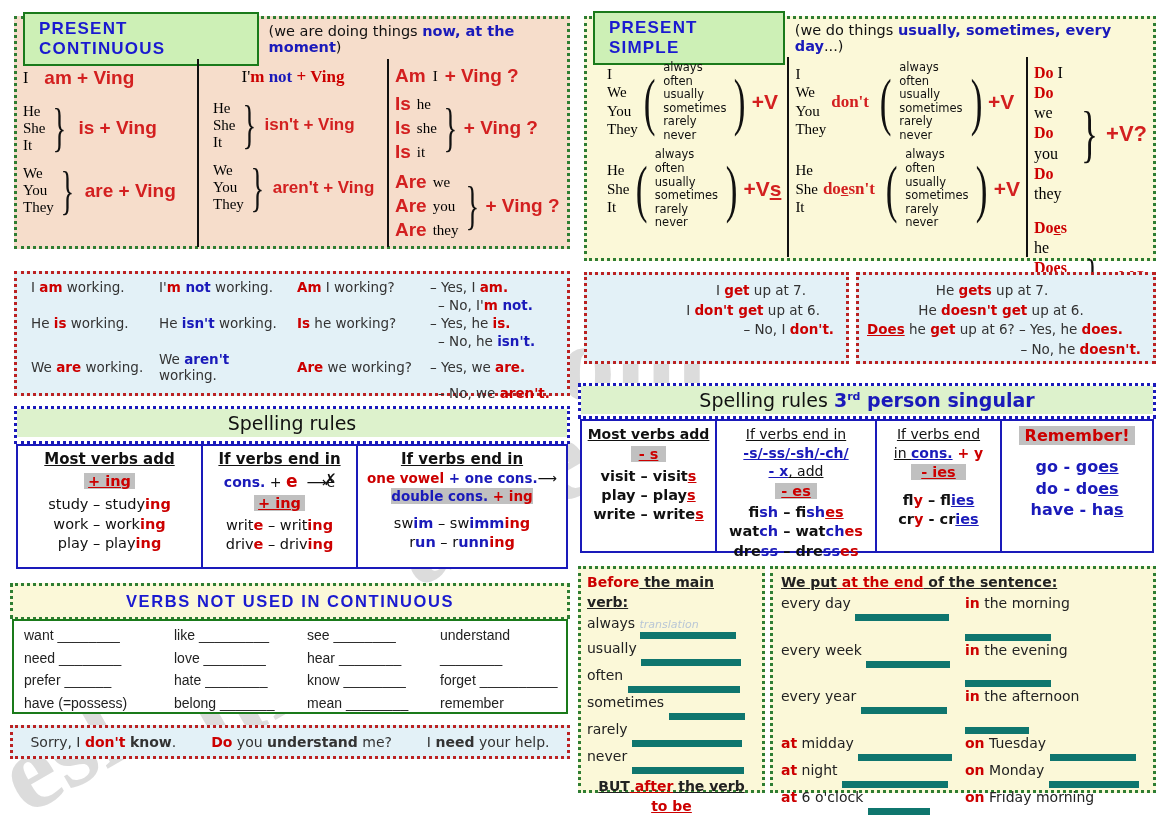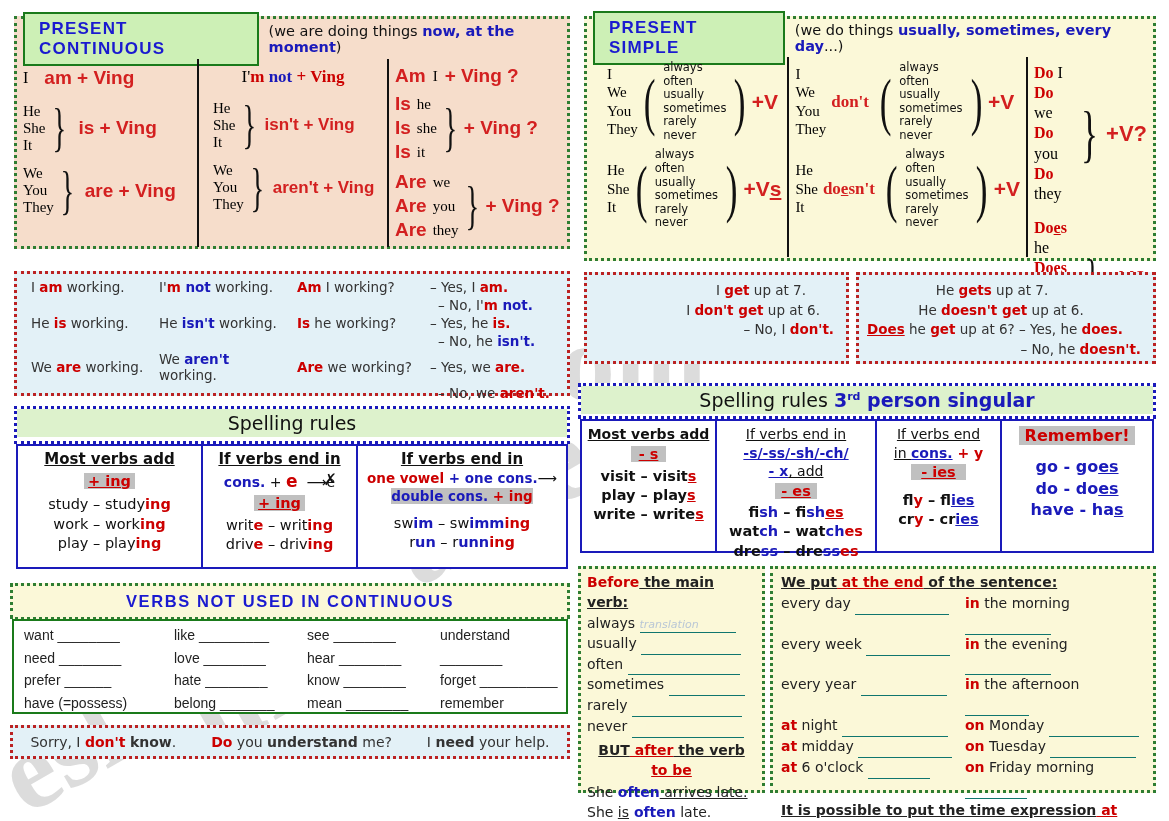--- a/index.html
+++ b/index.html
@@ -79,21 +79,21 @@
   .vn-title{background:#fbf8d8;text-align:center;color:#1a1ad0;font-weight:bold;
     letter-spacing:1.6px;font-size:16.5px;padding:6px 0;}
   .vn-grid{display:flex;font-family:Liberation Sans, sans-serif;font-size:14px;color:#222;}
   .vn-col{flex:1;padding:3px 4px;line-height:1.62;}
 
   .sorry{font-family:"DejaVu Sans",sans-serif;font-size:14px;color:#333;
      display:flex;justify-content:space-around;align-items:center;height:100%;}
 
   
   .ap{font-family:"DejaVu Sans",sans-serif;font-size:14px;color:#222;line-height:1.42;}
-  .ln{border-bottom:1px solid #0f766e;display:inline-block;}
+  .ln{border-bottom:7px solid #0f766e;display:inline-block;}
   .ctr{text-align:center;}
   .wm{
     position:absolute;pointer-events:none;color:rgba(140,140,140,.30);
     font-family:"Liberation Serif",serif;font-weight:bold;
   }
 </style>
 </head>
 <body>
 
 <div class="page">
@@ -540,26 +540,26 @@
       </div>
       <div style="display:flex;">
         <div style="flex:0 0 184px;"><span>every week</span> <span class="ln" style="width:84px;">&nbsp;</span></div>
         <div><b class="r">in</b> <span>the evening</span> <span class="ln" style="width:86px;">&nbsp;</span></div>
       </div>
       <div style="display:flex;">
         <div style="flex:0 0 184px;"><span>every year</span> <span class="ln" style="width:86px;">&nbsp;</span></div>
         <div><b class="r">in</b> <span>the afternoon</span> <span class="ln" style="width:64px;">&nbsp;</span></div>
       </div>
       <div style="display:flex;">
+        <div style="flex:0 0 184px;"><b class="r">at</b> <span>midday</span> <span class="ln" style="width:94px;">&nbsp;</span></div>
+        <div><b class="r">on</b> <span>Tuesday</span> <span class="ln" style="width:86px;">&nbsp;</span></div>
+      </div>
+      <div style="display:flex;">
         <div style="flex:0 0 184px;"><b class="r">at</b> <span>night</span> <span class="ln" style="width:106px;">&nbsp;</span></div>
         <div><b class="r">on</b> <span>Monday</span> <span class="ln" style="width:90px;">&nbsp;</span></div>
-      </div>
-      <div style="display:flex;">
-        <div style="flex:0 0 184px;"><b class="r">at</b> <span>midday</span> <span class="ln" style="width:94px;">&nbsp;</span></div>
-        <div><b class="r">on</b> <span>Tuesday</span> <span class="ln" style="width:86px;">&nbsp;</span></div>
       </div>
       <div style="display:flex;">
         <div style="flex:0 0 184px;"><b class="r">at</b> <span>6 o'clock</span> <span class="ln" style="width:62px;">&nbsp;</span></div>
         <div><b class="r">on</b> <span>Friday morning</span> <span class="ln" style="width:62px;">&nbsp;</span></div>
       </div>
 
       <div style="margin-top:2px;">
         <b class="u">It is possible to put the time expression</b><b class="r u"> at the beginning</b>
       </div>
 

